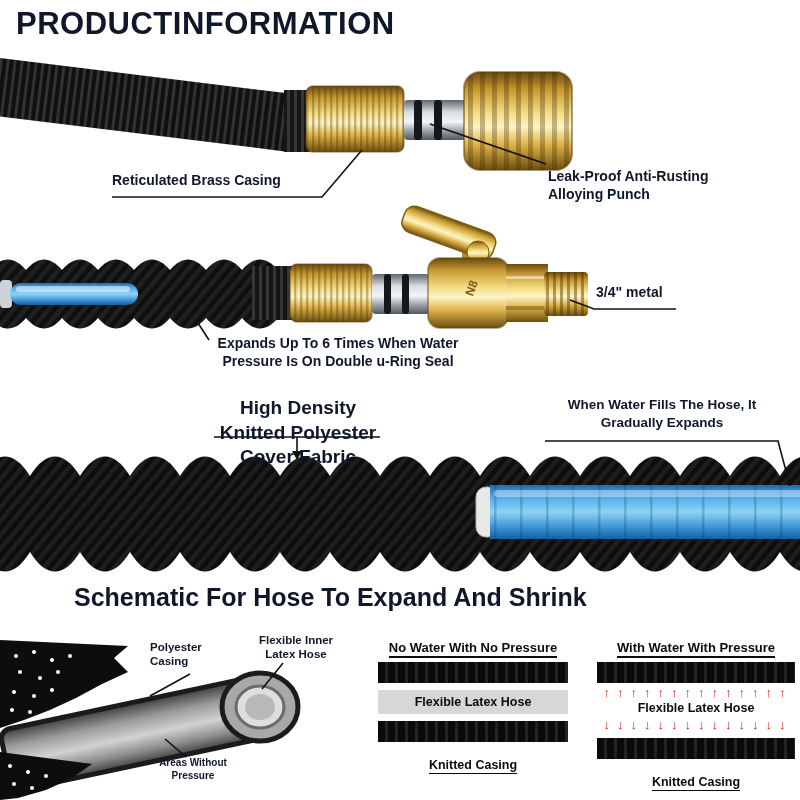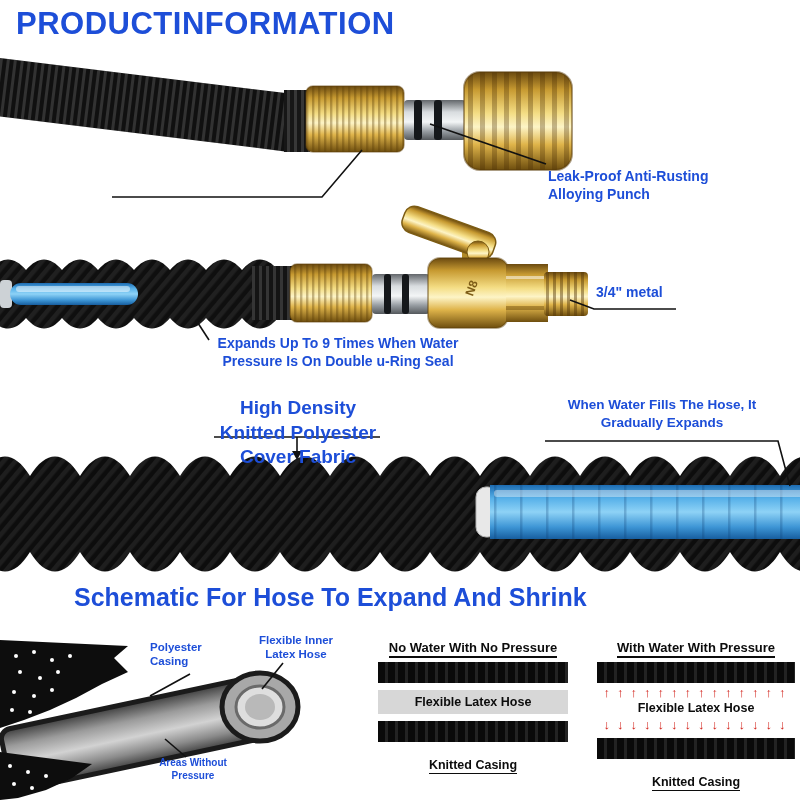--- a/index.html
+++ b/index.html
@@ -1,19 +1,19 @@
 <!DOCTYPE html>
 <html><head>
 <meta charset="utf-8">
 <style>
   html,body{margin:0;padding:0;background:#fff;}
   .canvas{position:relative;width:800px;height:800px;background:#ffffff;overflow:hidden;
           font-family:"Liberation Sans",sans-serif;color:#0c0c0c;}
   svg{position:absolute;left:0;top:0;}
-  .lbl{position:absolute;font-weight:bold;color:#1d4ed8;white-space:normal;}
+  .lbl{position:absolute;font-weight:bold;color:#0f172a;white-space:normal;}
   #main-title{left:16px;top:6px;font-size:31px;font-weight:800;letter-spacing:0.5px;}
   #lbl-reticulated{left:112px;top:172px;font-size:14px;}
   #lbl-leak{left:548px;top:143px;font-size:14px;width:205px;line-height:1.3;margin-top:24px;}
   #lbl-metal{left:596px;top:284px;font-size:14px;}
   #lbl-expands{left:193px;top:334px;width:290px;text-align:center;font-size:14px;line-height:1.3;}
   #lbl-knitted{left:210px;top:396px;width:176px;text-align:center;font-size:19px;line-height:1.3;}
   #lbl-waterfills{left:542px;top:396px;width:240px;text-align:center;font-size:13.5px;line-height:1.3;}
   #sch-title{left:74px;top:583px;font-size:25px;font-weight:700;}
   #lbl-polyester{left:150px;top:640px;width:86px;text-align:left;font-size:11.5px;line-height:1.25;}
   #lbl-innerlatex{left:246px;top:633px;width:100px;text-align:center;font-size:11.5px;line-height:1.25;}
@@ -189,23 +189,24 @@
       <path d="M297,437 V452"></path>
       <path d="M545,441 H778 L790,486"></path>
       <path d="M190,674 L150,696"></path>
       <path d="M283,663 L262,689"></path>
       <path d="M186,757 L165,739"></path>
     </g>
     <polygon points="292,451 302,451 297,460" fill="#111111"></polygon>
   </svg>
 
   <h1 class="lbl" id="main-title" style="margin:0;">PRODUCTINFORMATION</h1>
+  <div class="lbl" id="lbl-reticulated">Reticulated Brass Casing</div>
   <div class="lbl" id="lbl-leak">Leak-Proof Anti-Rusting Alloying Punch</div>
   <div class="lbl" id="lbl-metal">3/4" metal</div>
-  <div class="lbl" id="lbl-expands">Expands Up To 9 Times When Water Pressure Is On Double u-Ring Seal</div>
+  <div class="lbl" id="lbl-expands">Expands Up To 6 Times When Water Pressure Is On Double u-Ring Seal</div>
   <div class="lbl" id="lbl-knitted">High Density Knitted Polyester Cover Fabric</div>
   <div class="lbl" id="lbl-waterfills">When Water Fills The Hose, It Gradually Expands</div>
   <div class="lbl" id="sch-title">Schematic For Hose To Expand And Shrink</div>
   <div class="lbl" id="lbl-polyester">Polyester Casing</div>
   <div class="lbl" id="lbl-innerlatex">Flexible Inner Latex Hose</div>
   <div class="lbl" id="lbl-areas">Areas Without Pressure</div>
 
   <div class="col" id="col-no-water">
     <div class="col-title"><span>No Water With No Pressure</span></div>
     <div class="bar black"></div>

